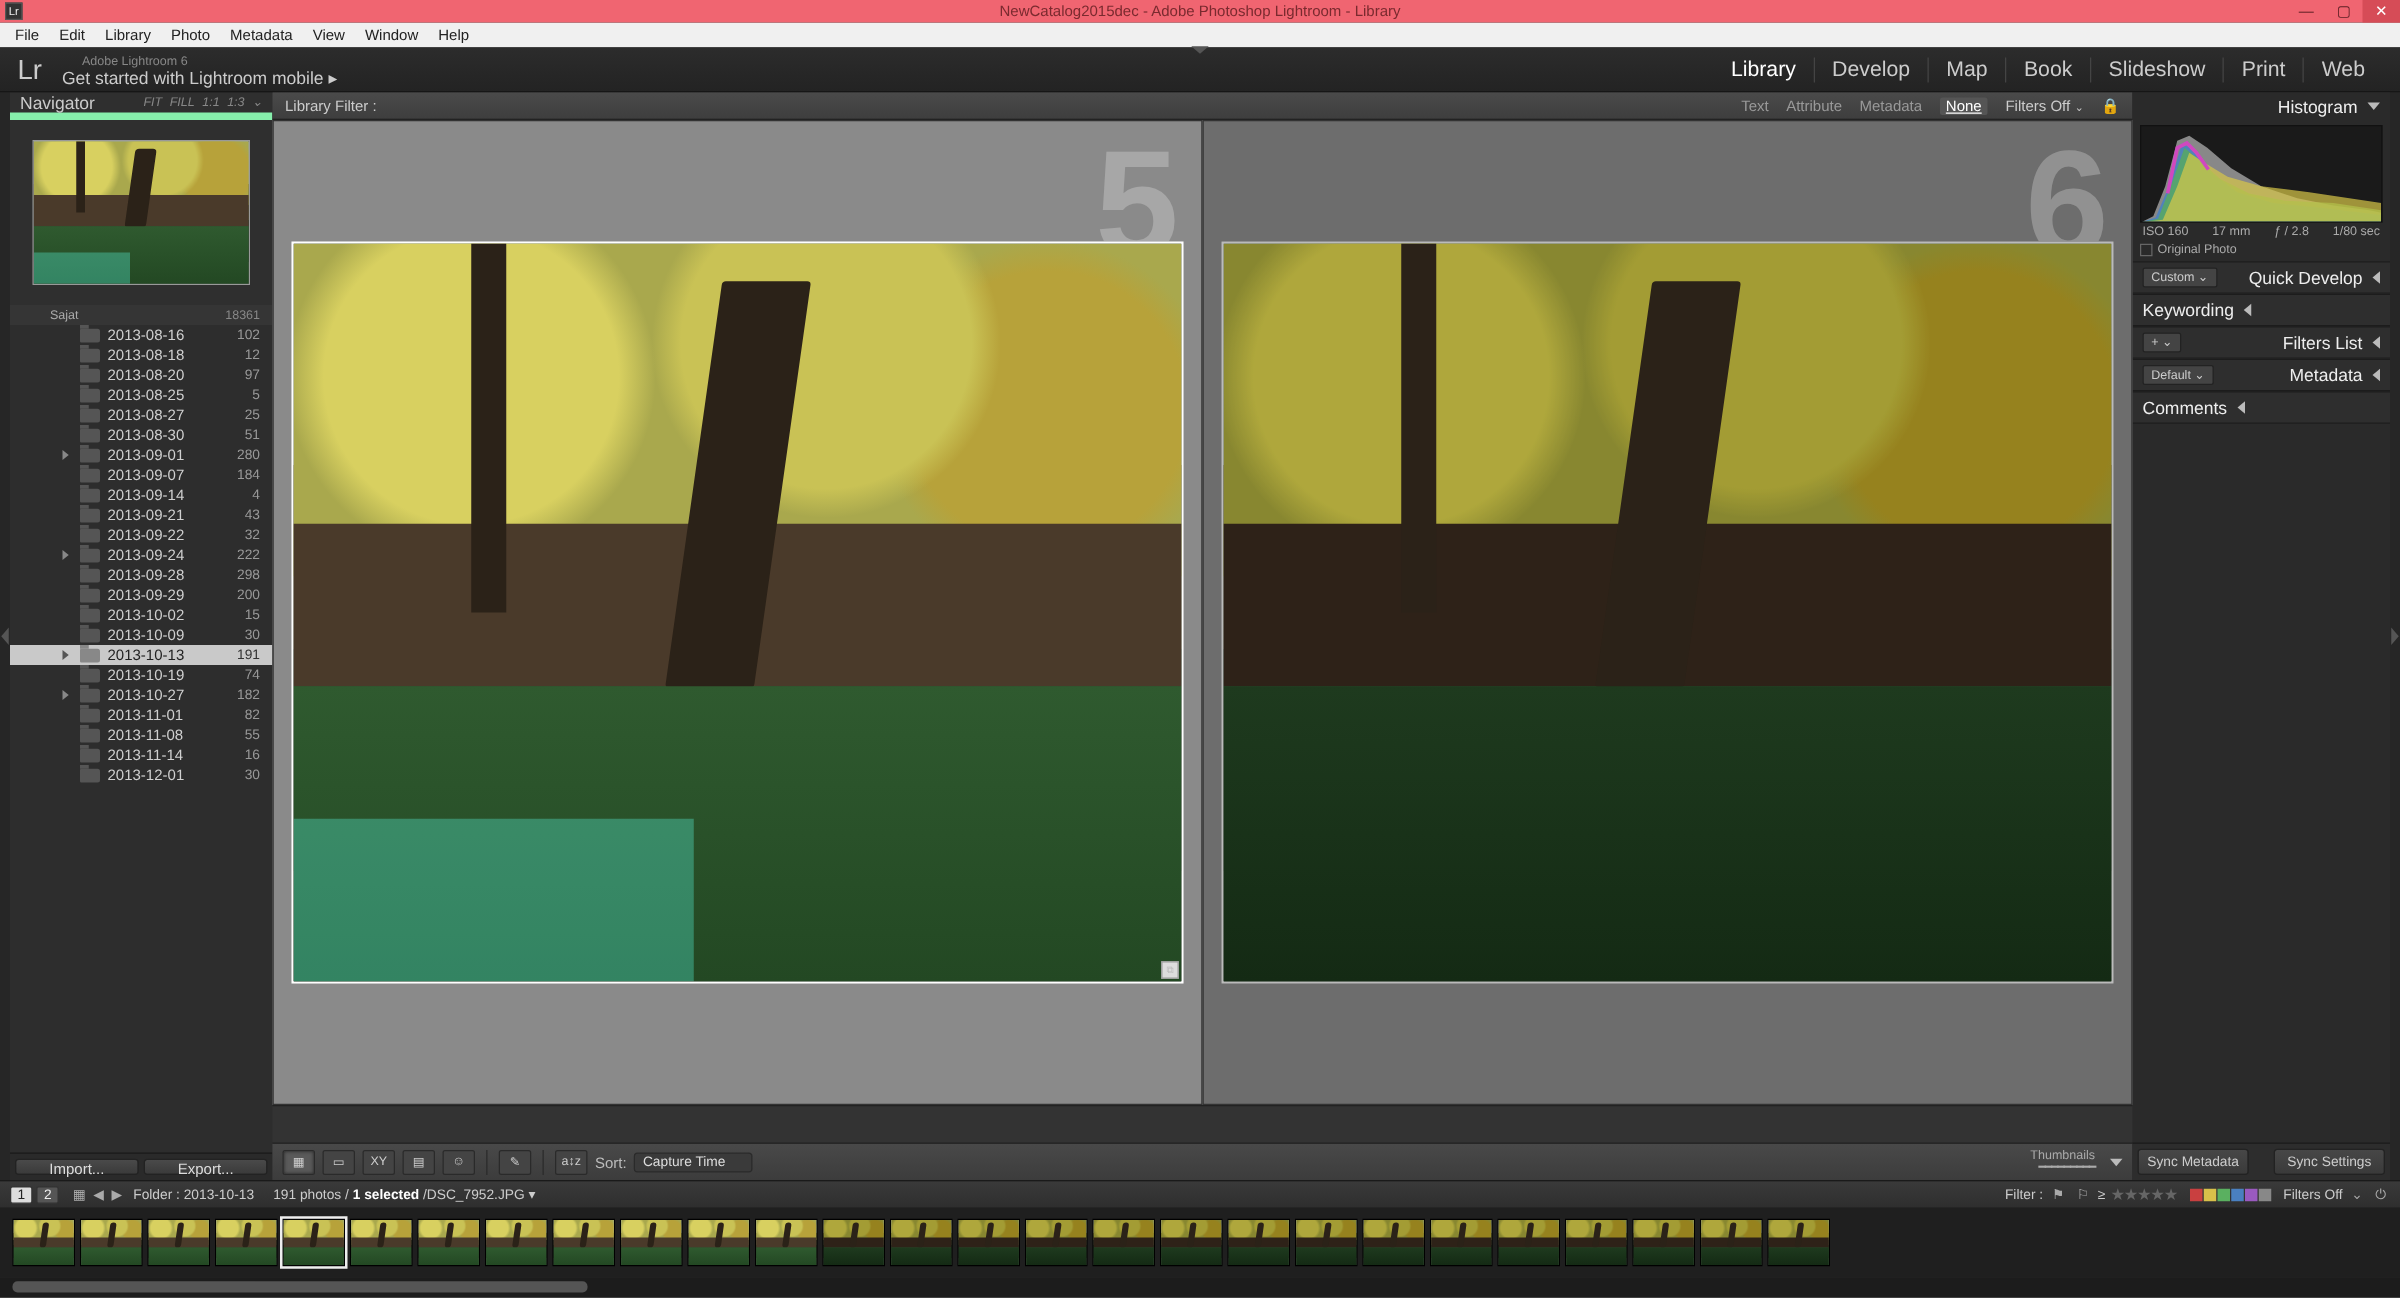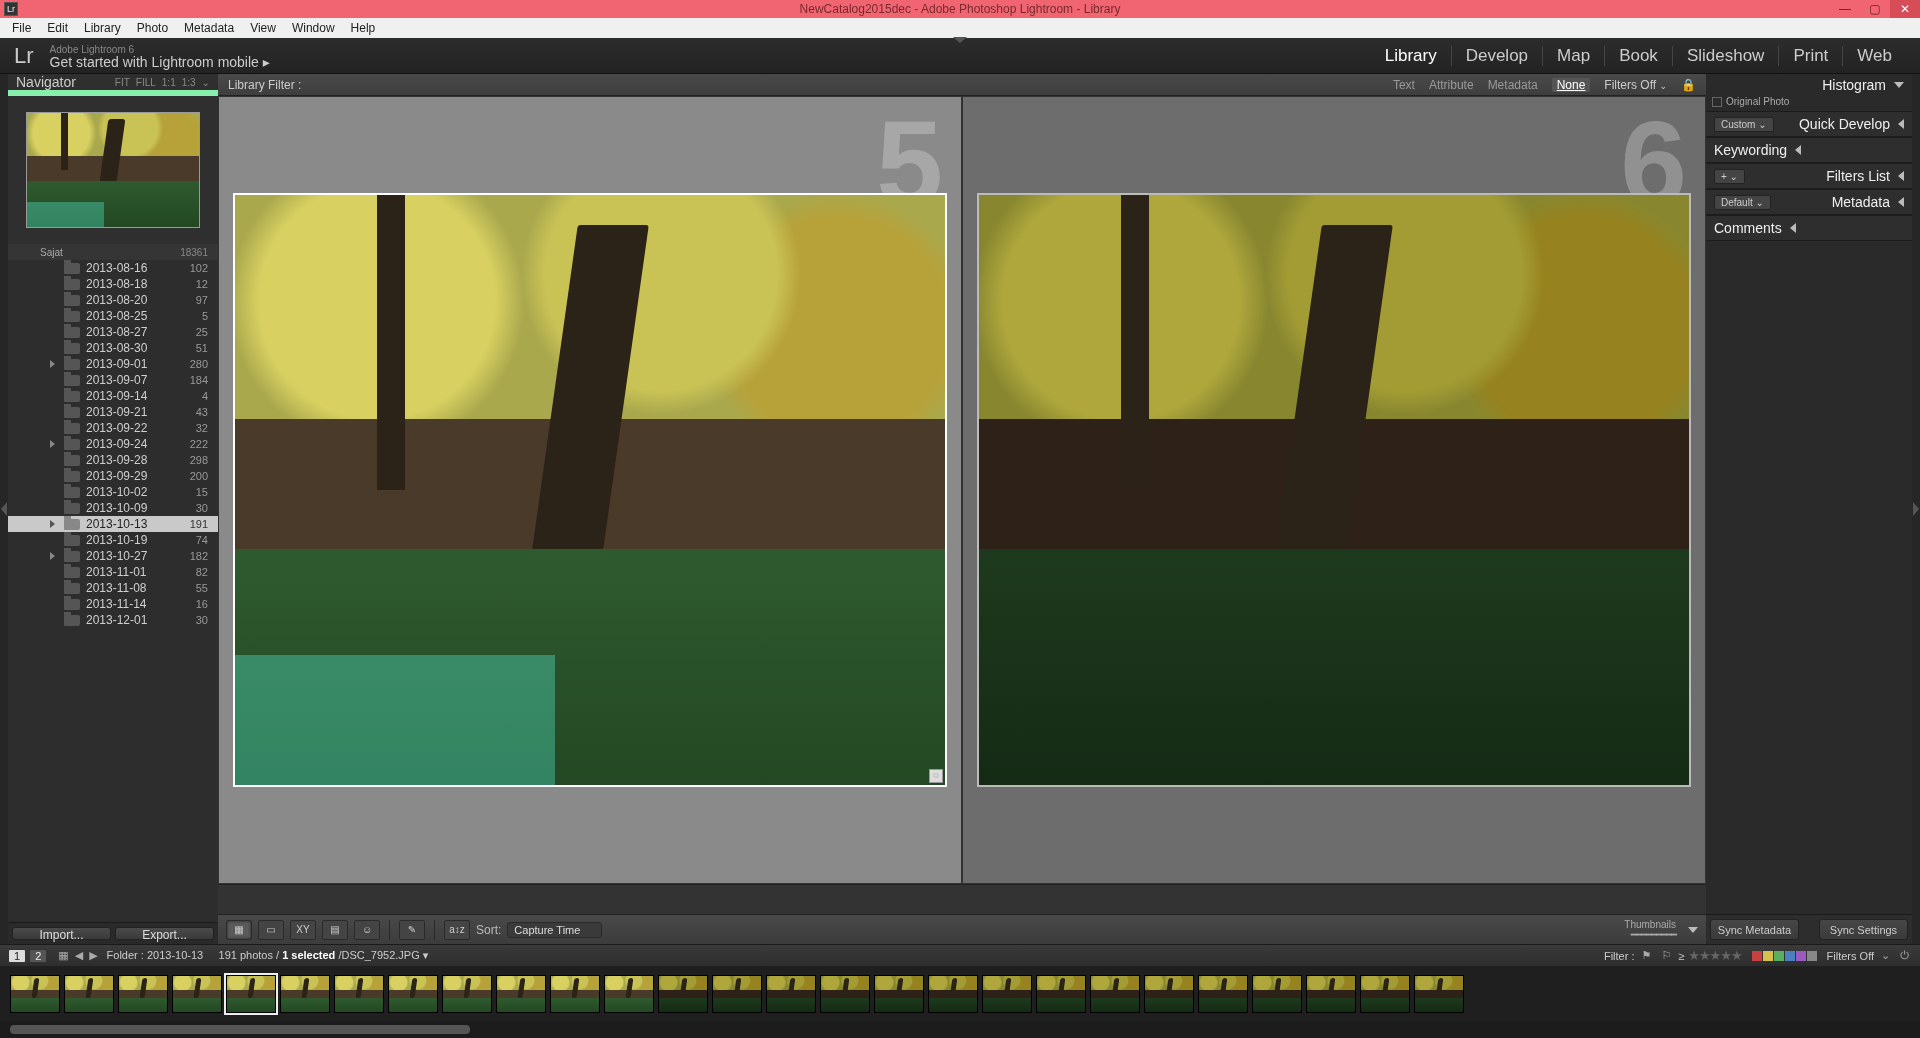--- a/index.html
+++ b/index.html
@@ -9,34 +9,34 @@
 .win-title .controls div{width:30px;text-align:center;color:#5b1e23;font-size:12px;line-height:18px;}
 .win-title .controls div:last-child{background:#d64c57;color:#fff;}
 .win-title .lr-badge{position:absolute;left:4px;top:2px;width:14px;height:14px;background:#333;color:#eee;font-size:9px;display:flex;align-items:center;justify-content:center;border:1px solid #555;}
 .menu-bar{height:20px;background:#f0f0f0;display:flex;align-items:center;font-size:12px;color:#222;padding-left:4px;}
 .menu-bar span{padding:0 8px;}
 .app{display:flex;flex-direction:column;height:calc(1038px - 18px - 20px);background:#2a2a2a;}
 .top-bar{height:36px;background:linear-gradient(#2c2c2c,#232323);display:flex;align-items:center;border-bottom:1px solid #111;position:relative;}
 .top-bar .logo{font-family:Georgia,serif;font-size:22px;color:#ccc;padding:0 14px;}
 .top-bar .logo b{font-weight:normal;}
 .top-bar .tagline{font-size:11px;color:#999;line-height:13px;padding-left:2px;}
-.top-bar .tagline .row1{font-size:10px;color:#888;}
+.top-bar .tagline .row1{font-size:10px;color:#888;margin-left:16px;}
 .top-bar .tagline .row2{font-size:14px;color:#ccc;}
 .top-bar .modules{margin-left:auto;display:flex;gap:0;height:100%;align-items:center;padding-right:14px;font-size:17px;}
 .top-bar .modules span{padding:0 14px;color:#ccc;border-right:1px solid #444;}
 .top-bar .modules span.active{color:#fff;font-weight:500;}
 .top-bar .modules span:last-child{border-right:none;}
 .collapse-tri{position:absolute;left:50%;transform:translateX(-50%);top:-1px;border-left:7px solid transparent;border-right:7px solid transparent;border-top:6px solid #555;}
 .main-row{flex:1;display:flex;min-height:0;position:relative;}
 .side-tri{width:8px;display:flex;align-items:center;justify-content:center;background:#262626;}
 .side-tri .tri-l{border-top:7px solid transparent;border-bottom:7px solid transparent;border-right:6px solid #555;}
 .side-tri .tri-r{border-top:7px solid transparent;border-bottom:7px solid transparent;border-left:6px solid #555;}
 .left-panel{width:210px;background:#2f2f2f;display:flex;flex-direction:column;}
 .panel-head{height:22px;display:flex;align-items:center;font-size:14px;color:#ccc;padding:0 8px;border-bottom:6px solid #86efac;}
-.panel-head .arrow{margin-left:auto;display:flex;gap:6px;font-size:10px;color:#888;align-items:center;}
+.panel-head .arrow{margin-left:auto;display:flex;gap:6px;font-size:10px;color:#888;align-items:center;font-style:italic;}
 .nav-thumb-wrap{padding:16px 12px;display:flex;justify-content:center;}
 .nav-thumb{width:174px;height:116px;border:1px solid #999;position:relative;overflow:hidden;}
 .forest{width:100%;height:100%;position:relative;background:linear-gradient(#cfe8f0 0 30%,#6a6a45 30% 55%,#2e4a2e 55% 85%,#4e6a4e 85% 100%);}
 .forest .canopy{position:absolute;inset:0 0 55% 0;background:radial-gradient(circle at 20% 40%,#d8d060 0 20%,transparent 25%),radial-gradient(circle at 60% 30%,#c9c255 0 25%,transparent 30%),radial-gradient(circle at 85% 50%,#b7a23a 0 18%,transparent 22%),#a9a84d;}
 .forest .ridge{position:absolute;top:38%;left:0;right:0;height:22%;background:#4a3a2a;}
 .forest .trunk{position:absolute;top:5%;left:45%;width:10%;height:55%;background:#2b2218;transform:skewX(-8deg);border-radius:3px;}
 .forest .trunk2{position:absolute;top:0;left:20%;width:4%;height:50%;background:#2b2218;}
 .forest .grass{position:absolute;left:0;right:0;top:60%;height:40%;background:linear-gradient(#2f5a2f,#234823);}
 .forest .teal{position:absolute;left:0;bottom:0;width:45%;height:22%;background:#1f8a7a;mix-blend-mode:screen;opacity:.6;}
 .forest.dark .canopy{filter:brightness(.8) saturate(1.2);}
@@ -376,20 +376,37 @@
         </div>
         <span class="arrow-down"></span>
       </div>
     </div>
 
     <div class="right-panel">
       <div class="r-head">
         <span>Histogram</span>
           <span class="tri-d"></span>
       </div>
+      <div class="histogram-wrap">
+        <div class="histogram">
+          <svg viewBox="0 0 200 80" preserveAspectRatio="none">
+            <path d="M0,80 L10,75 20,50 30,12 40,8 55,18 75,35 100,50 130,60 160,66 190,70 200,72 L200,80 Z" fill="#888"></path>
+            <path d="M0,80 L12,76 24,48 34,14 44,20 60,40 80,55 110,64 150,68 200,74 L200,80 Z" fill="#3a80d0" opacity=".7"></path>
+            <path d="M0,80 L14,77 26,46 36,18 48,28 66,44 90,56 120,62 160,64 200,70 L200,80 Z" fill="#58b050" opacity=".7"></path>
+            <path d="M0,80 L18,78 30,50 40,22 52,30 72,42 100,50 140,55 200,64 L200,80 Z" fill="#d8c848" opacity=".7"></path>
+            <path d="M22,56 30,18 38,14 46,22 56,36" fill="none" stroke="#d048c0" stroke-width="3"></path>
+          </svg>
+        </div>
+        <div class="histo-meta">
+          <span>ISO 160</span>
+            <span>17 mm</span>
+            <span>ƒ / 2.8</span>
+            <span>1/80 sec</span>
+        </div>
+      </div>
       <div class="orig">
         <span class="cb"></span>
         <span>Original Photo</span>
       </div>
       <div id="rsections">
           <div class="section">
             <span class="left-ctrl">Custom ⌄</span>
             <span>Quick Develop</span>
             <span class="tri-l2"></span>
           </div>

